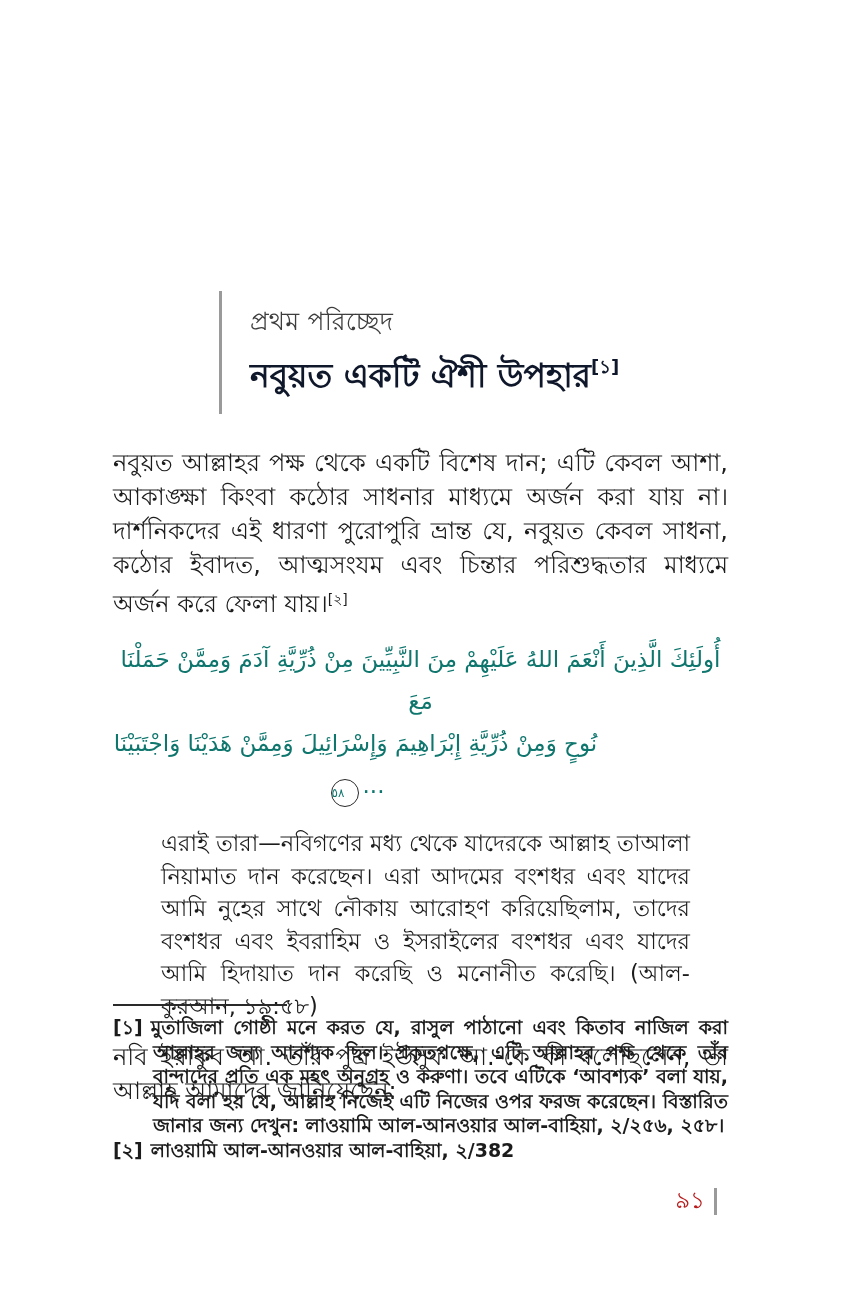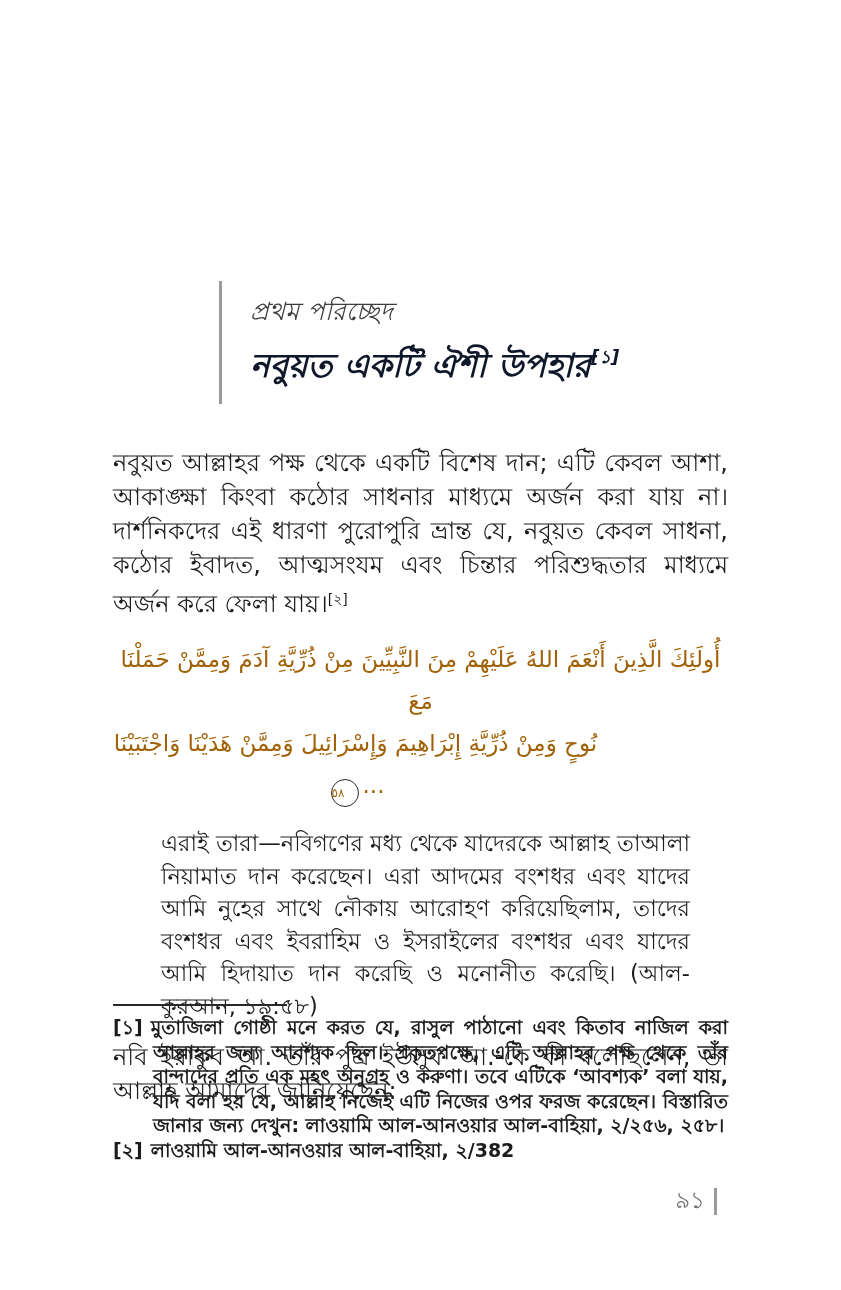--- a/index.html
+++ b/index.html
@@ -7,25 +7,24 @@
     position:relative;
     width:841px;height:1290px;
     background:#ffffff;
     font-family:"DejaVu Sans","Liberation Sans",sans-serif;
     color:#1c1c1c;
     overflow:hidden;
   }
 
   
   .chapter-heading{
-    position:absolute;left:219px;top:281px;
+    position:absolute;left:219px;top:291px;
     border-left:3px solid #9a9a9a;
     padding:16px 0 18px 28px;
     min-height:86px;
-    font-style:italic;
   }
   .chapter-label{
     font-size:25px;line-height:30px;color:#3d3d3d;
     letter-spacing:.2px;
   }
   .chapter-title{
     margin:10px 0 0 0;
     font-size:33px;line-height:40px;font-weight:bold;color:#0f172a;
   }
   .chapter-title sup{font-size:18px;vertical-align:14px;font-weight:bold;}
@@ -41,21 +40,21 @@
   }
   .para sup{font-size:14px;vertical-align:8px;}
   .honorific{
     display:inline-block;vertical-align:-2px;margin:0 2px;
   }
 
   .arabic-verse{
     direction:rtl;
     margin:6px 0 20px 0;
     font-family:"DejaVu Sans",sans-serif;
-    font-size:23px;line-height:42px;color:#a16207;
+    font-size:23px;line-height:42px;color:#0f766e;
   }
   .arabic-line{text-align:center;}
   .arabic-line.second{padding-left:0;padding-right:130px;}
   .ayah-marker{
     display:inline-block;width:26px;height:26px;
     border:1.5px solid #2a2a2a;border-radius:50%;
     font-size:12px;line-height:26px;text-align:left;
     vertical-align:-4px;margin:0 4px;
   }
 
@@ -80,21 +79,21 @@
     margin:0;
     font-weight:bold;
   }
   .footnote .fn-marker{padding-right:8px;}
 
   
   .page-number-wrap{
     position:absolute;top:1182px;right:124px;
     display:flex;align-items:center;gap:9px;
   }
-  .page-number{font-size:23px;color:#737373;}
+  .page-number{font-size:23px;color:#b91c1c;}
   .page-number-bar{width:3px;height:27px;background:#9a9a9a;}
 </style>
 </head>
 <body>
 
 <div class="page">
 
   <header class="chapter-heading">
     <div class="chapter-label">প্রথম পরিচ্ছেদ</div>
     <h1 class="chapter-title"><span>নবুয়ত একটি ঐশী উপহার</span><sup>[১]</sup></h1>

